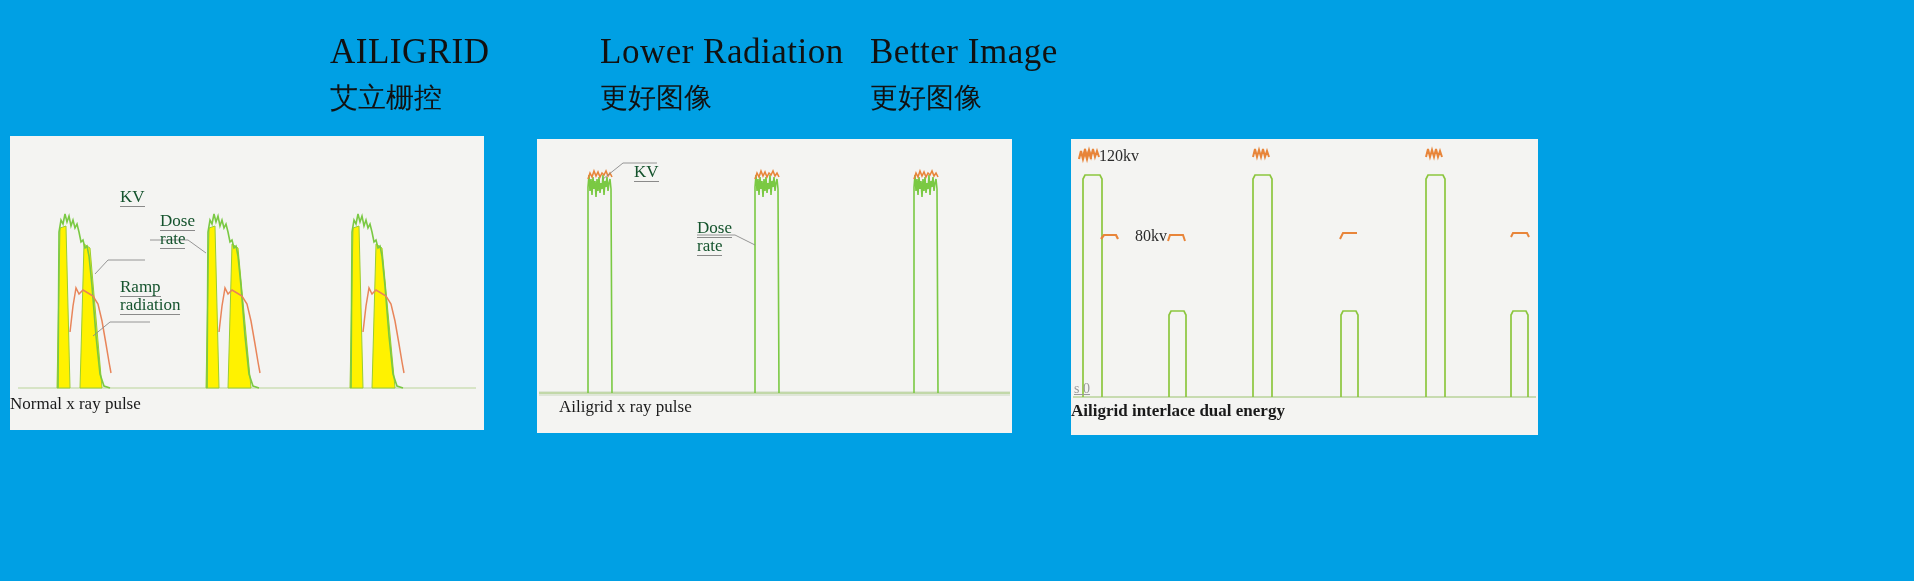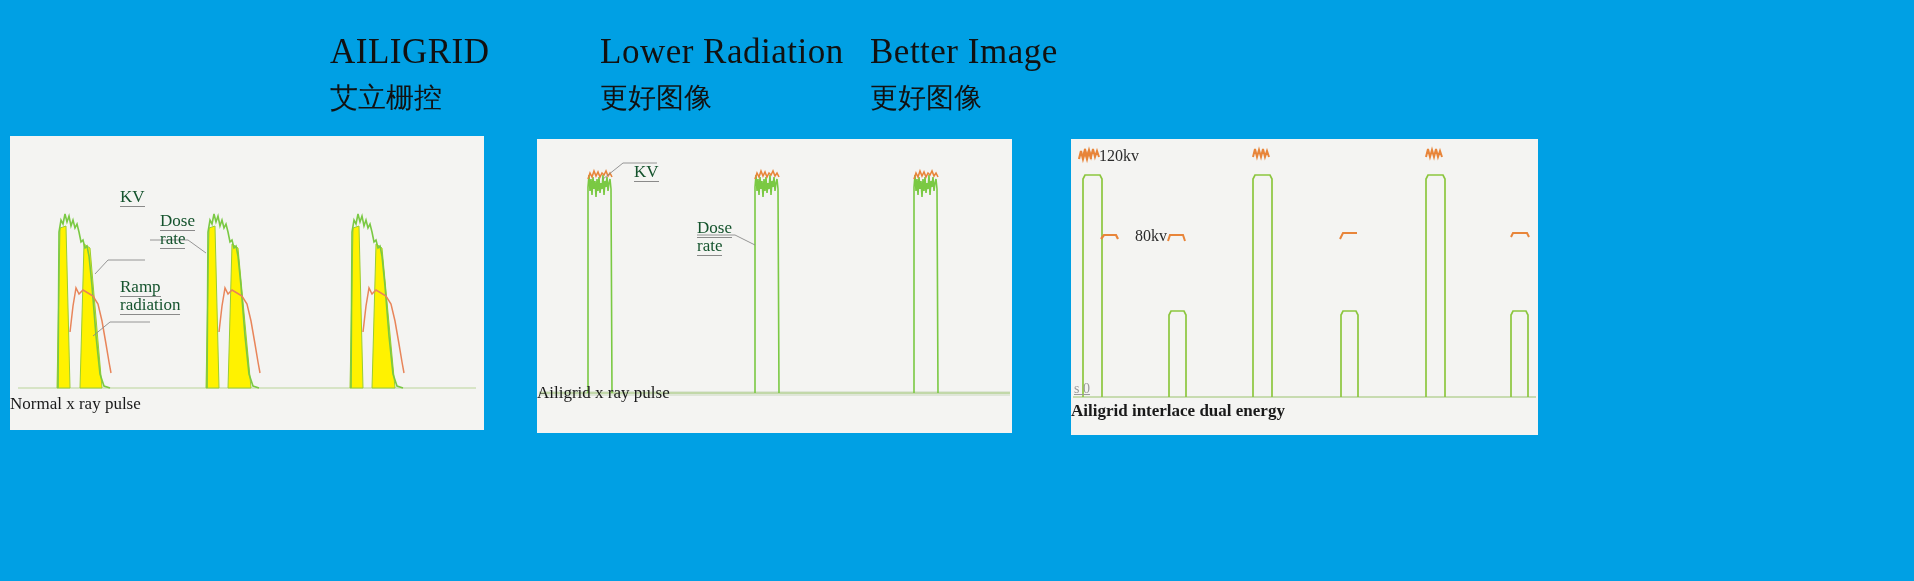--- a/index.html
+++ b/index.html
@@ -40,21 +40,21 @@
 
   .plot{position:absolute;left:0;top:0;right:0;bottom:0;}
   .plot svg{display:block;width:100%;height:100%;}
 
   .caption{
     position:absolute;left:0;right:0;text-align:left;
     font-family:"Liberation Serif", serif;
     font-size:17px;color:#1a1a1a;white-space:nowrap;
   }
   #cap0{bottom:16px;}
-  #cap1{bottom:30px;}
+  #cap1{bottom:16px;padding-left:22px;}
   #cap2{bottom:14px;font-weight:bold;font-size:17px;}
 
   
   .anno{
     position:absolute;
     font-family:"Liberation Serif", serif;
     color:#14532d;white-space:pre-line;line-height:1.05;
   }
   .anno u{text-decoration:none;border-bottom:1px solid #8a8a8a;}
 

